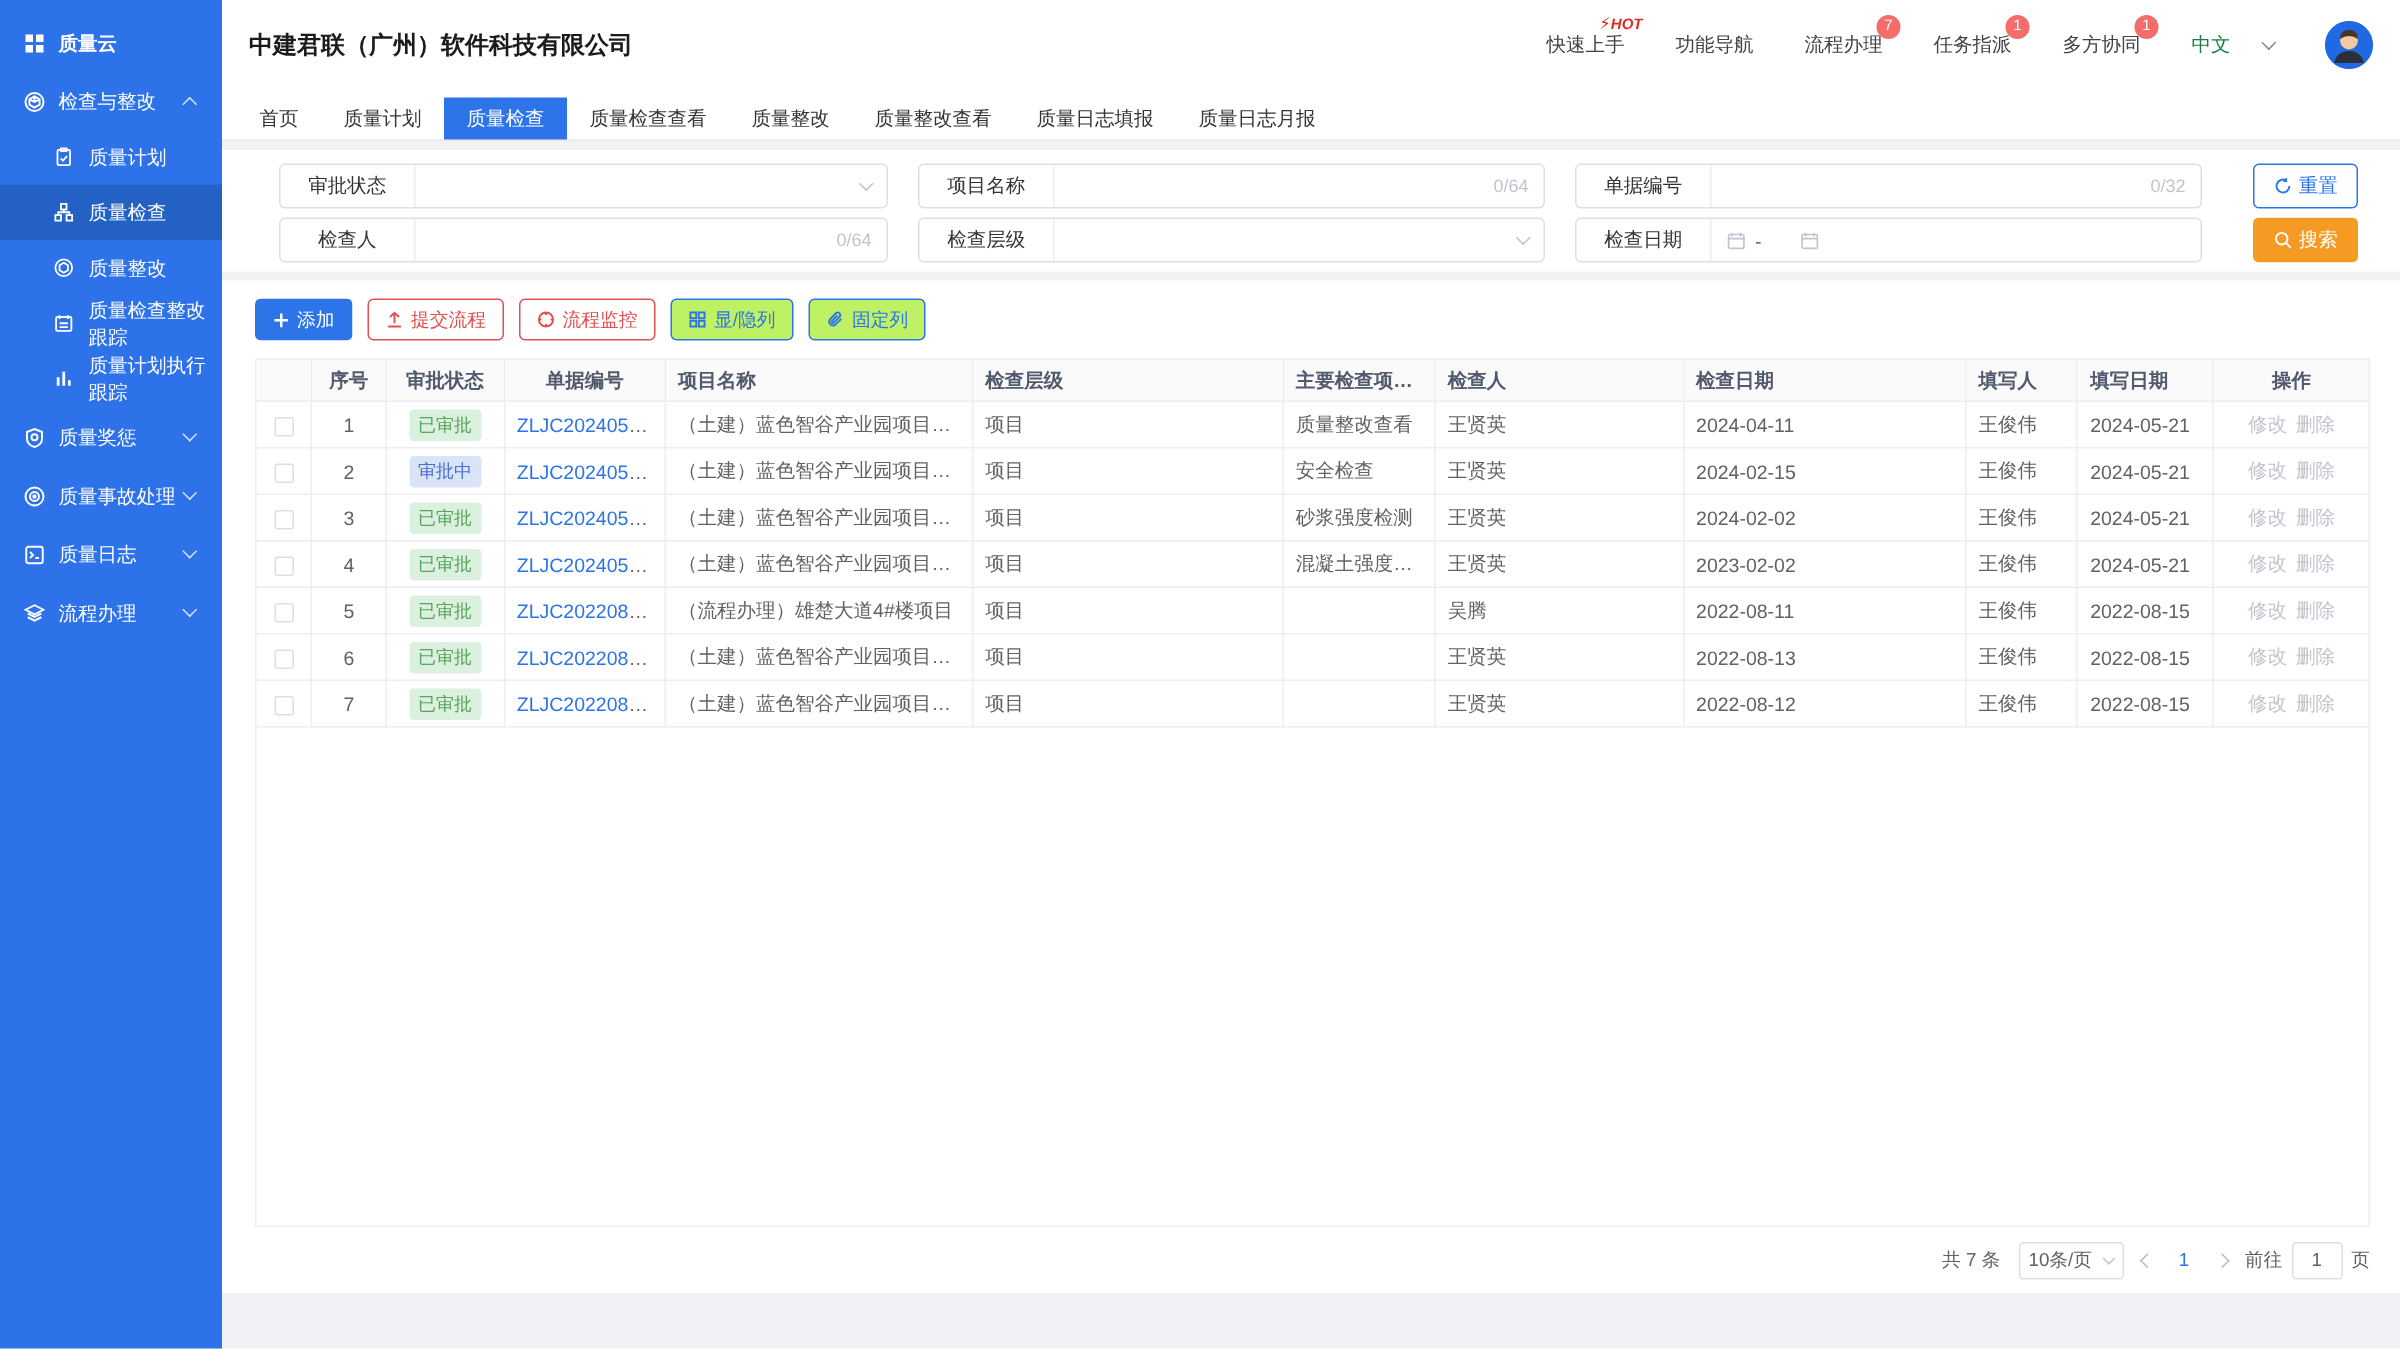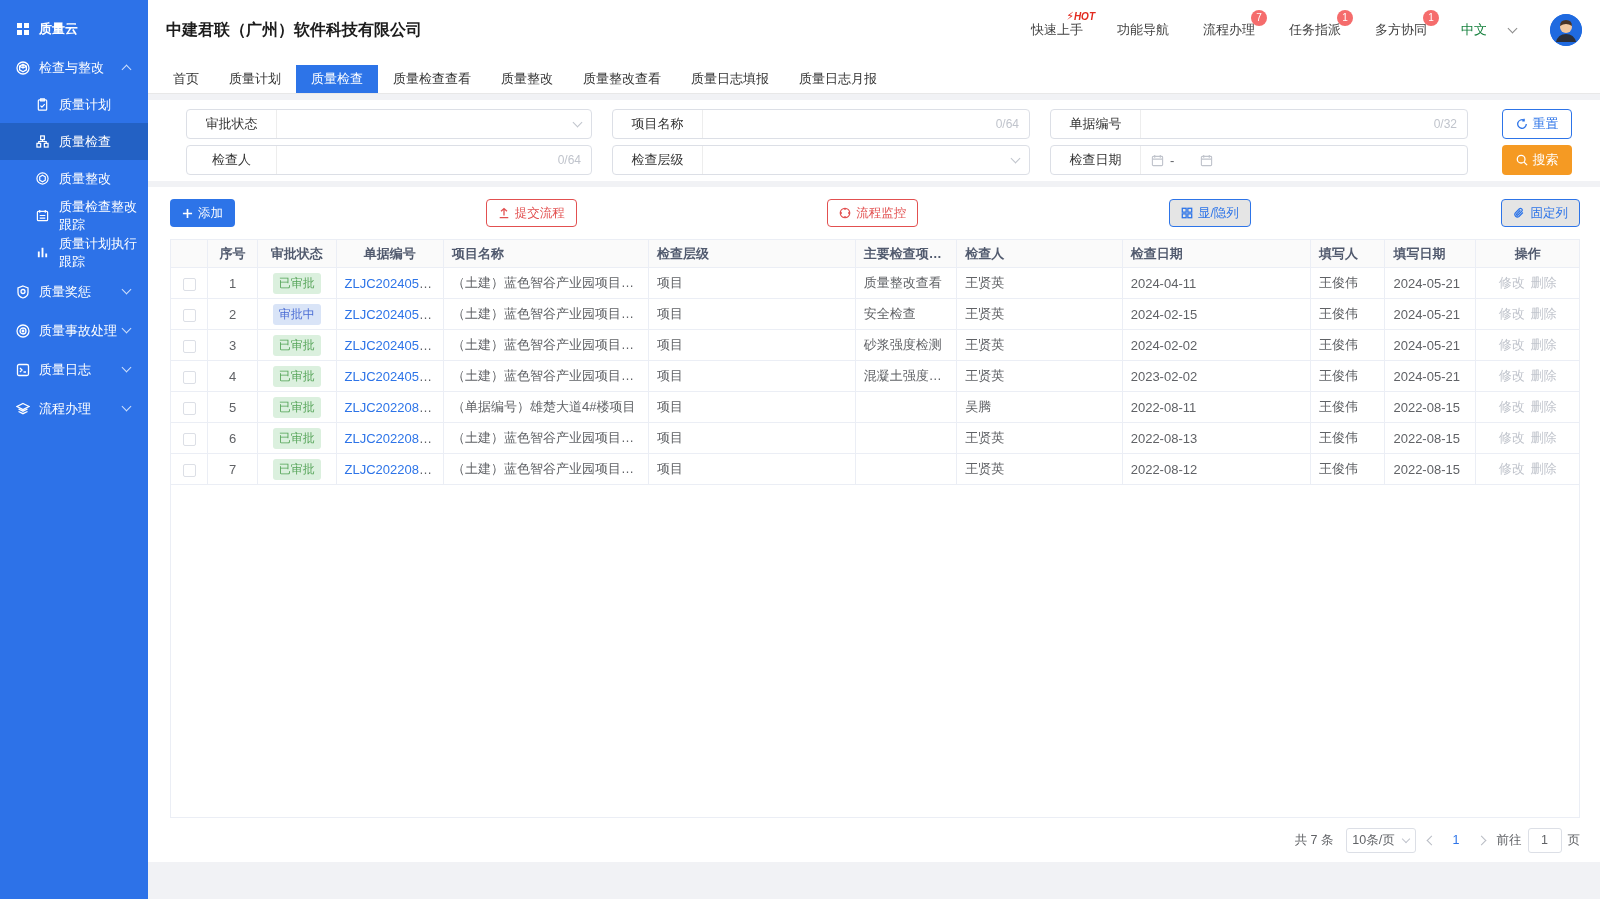--- a/index.html
+++ b/index.html
@@ -55,25 +55,25 @@
   .cal { color:#c0c4cc; margin-right:6px; display:flex; }
   .cal svg { stroke:#c0c4cc; fill:none; stroke-width:1.2; }
   .f-actions { margin-left:auto; }
   .btn { display:inline-flex; align-items:center; justify-content:center; gap:5px; height:30px; padding:0 12px; border-radius:4px; font-size:13px; cursor:pointer; border:1px solid transparent; white-space:nowrap; }
   .btn-reset { border-color:#2d74e8; color:#2d74e8; background:#fff; width:70px; }
   .btn-search { background:#f59a23; color:#fff; width:70px; }
   .btn svg { stroke:currentColor; fill:none; stroke-width:1.5; }
 
   
   .table-card { position:absolute; left:148px; top:187px; width:1452px; height:675px; background:#fff; padding:10px 20px 0 22px; display:flex; flex-direction:column; }
-  .toolbar { display:flex; justify-content:space-between; gap:10px; margin:2px 0 12px; }
+  .toolbar { display:flex; justify-content:flex-start; gap:10px; margin:2px 0 12px; }
   .tbtn { height:28px; font-size:12.5px; padding:0 11px; }
   .tbtn-add { background:#2d74e8; color:#fff; }
   .tbtn-red { border-color:#e25050; color:#e25050; background:#fff; }
-  .tbtn-blue { border-color:#2d74e8; color:#2d74e8; background:#e5e5e5; }
+  .tbtn-blue { border-color:#2d74e8; color:#2d74e8; background:#bef264; }
 
   table { border-collapse:collapse; width:100%; table-layout:fixed; }
   th,td { border:1px solid #ebeef5; font-weight:normal; font-size:13px; height:31px; padding:0 8px; overflow:hidden; white-space:nowrap; text-overflow:ellipsis; }
   thead th { background:#fafafa; color:#515a6e; font-weight:bold; height:28px; }
   td { color:#606266; }
   .al-c { text-align:center; } .al-l { text-align:left; }
   .cb { display:inline-block; width:13px; height:13px; border:1px solid #dcdfe6; border-radius:2px; background:#fff; vertical-align:middle; cursor:pointer; }
   .badge { display:inline-block; min-width:46px; padding:2px 6px; border-radius:3px; font-size:12px; }
   .badge.approved { background:#dbf0de; color:#57a55a; }
   .badge.pending  { background:#d9e4f7; color:#4a6cd4; }
@@ -456,21 +456,21 @@
           <td class="al-l">2023-02-02</td>
           <td class="al-l">王俊伟</td>
           <td class="al-l">2024-05-21</td>
           <td class="al-c"><span class="op">修改</span><span class="op">删除</span></td>
         </tr>
         <tr>
           <td class="al-c"><span class="cb"></span></td>
           <td class="al-c">5</td>
           <td class="al-c"><span class="badge approved">已审批</span></td>
           <td class="al-c"><a class="doclink">ZLJC2022080174</a></td>
-          <td class="al-l">（单据编号）雄楚大道4#楼项目</td>
+          <td class="al-l">（流程办理）雄楚大道4#楼项目</td>
           <td class="al-l">项目</td>
           <td class="al-l"></td>
           <td class="al-l">吴腾</td>
           <td class="al-l">2022-08-11</td>
           <td class="al-l">王俊伟</td>
           <td class="al-l">2022-08-15</td>
           <td class="al-c"><span class="op">修改</span><span class="op">删除</span></td>
         </tr>
         <tr>
           <td class="al-c"><span class="cb"></span></td>

